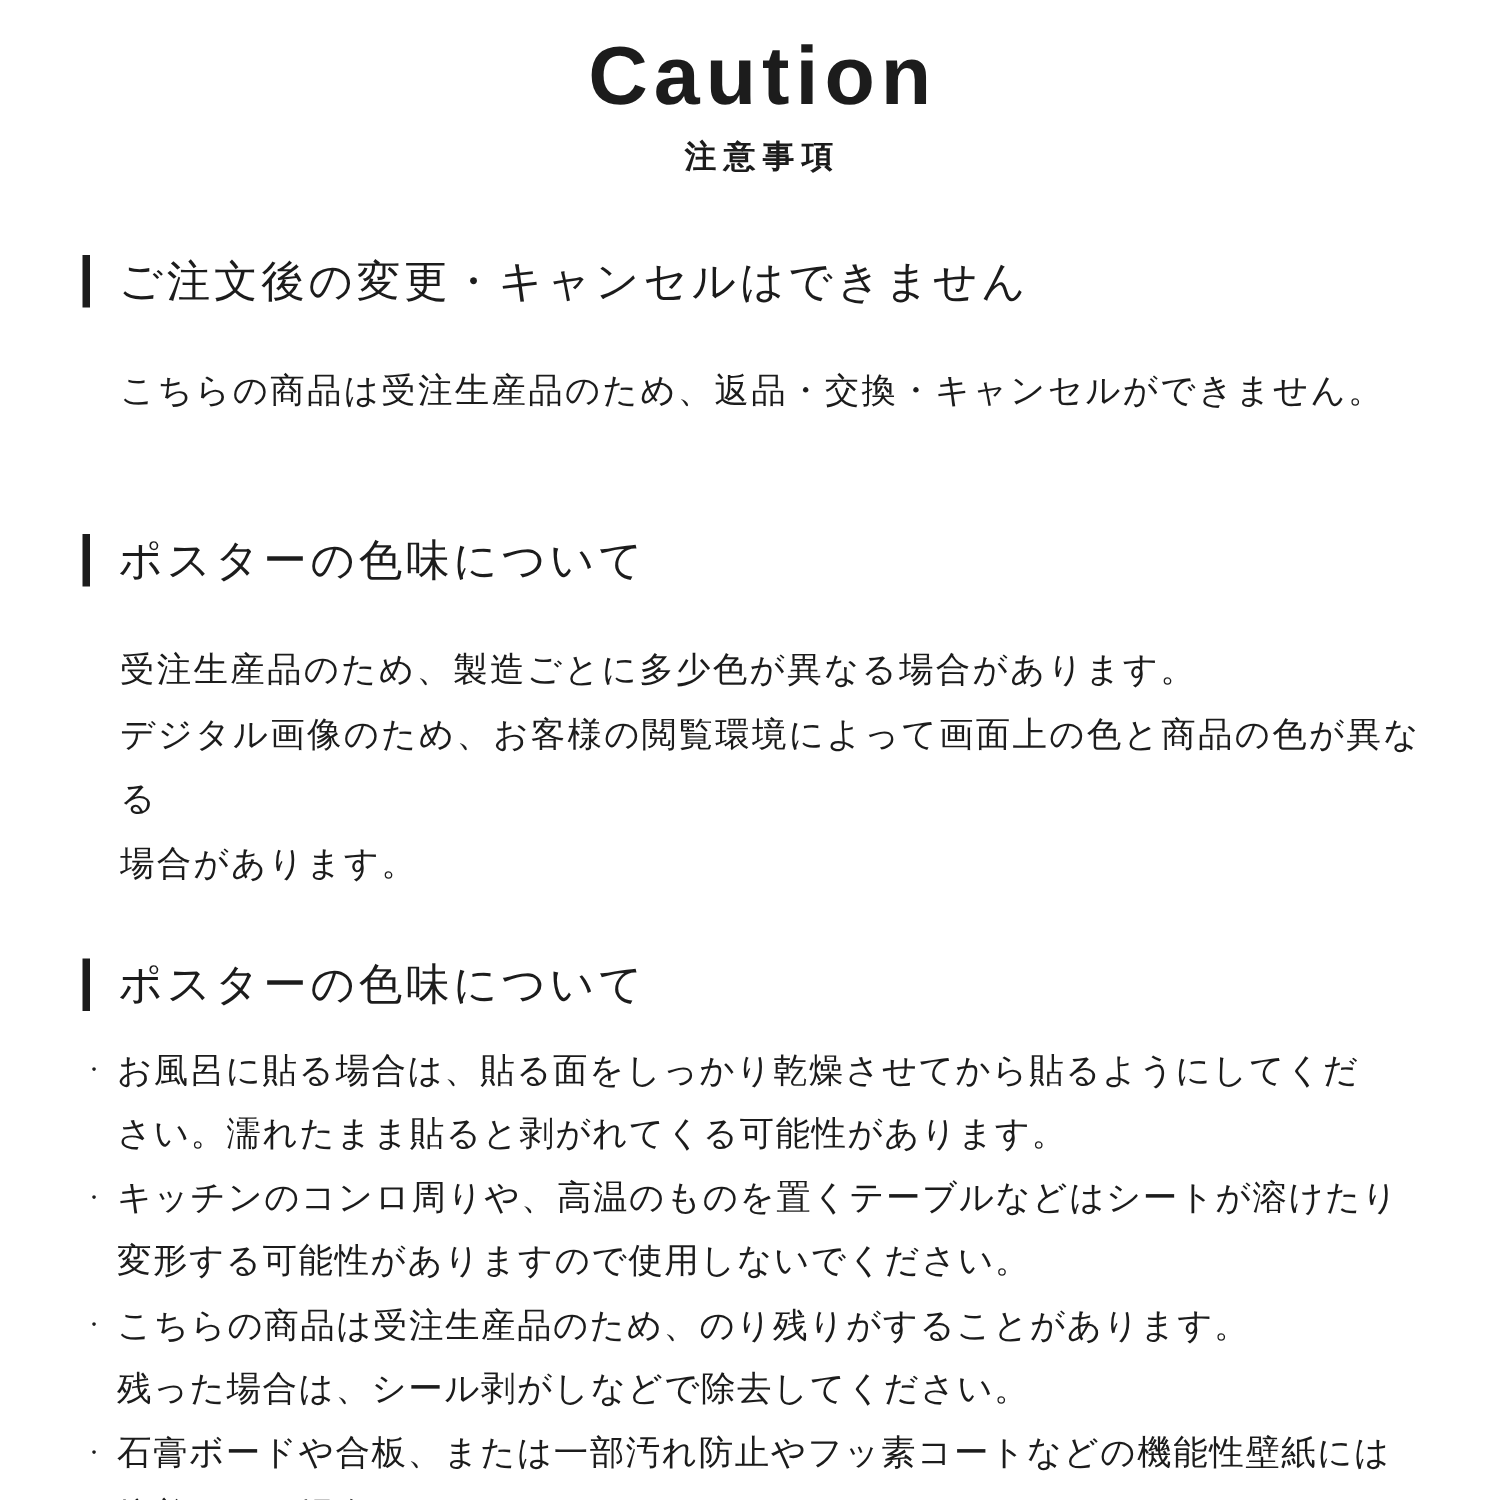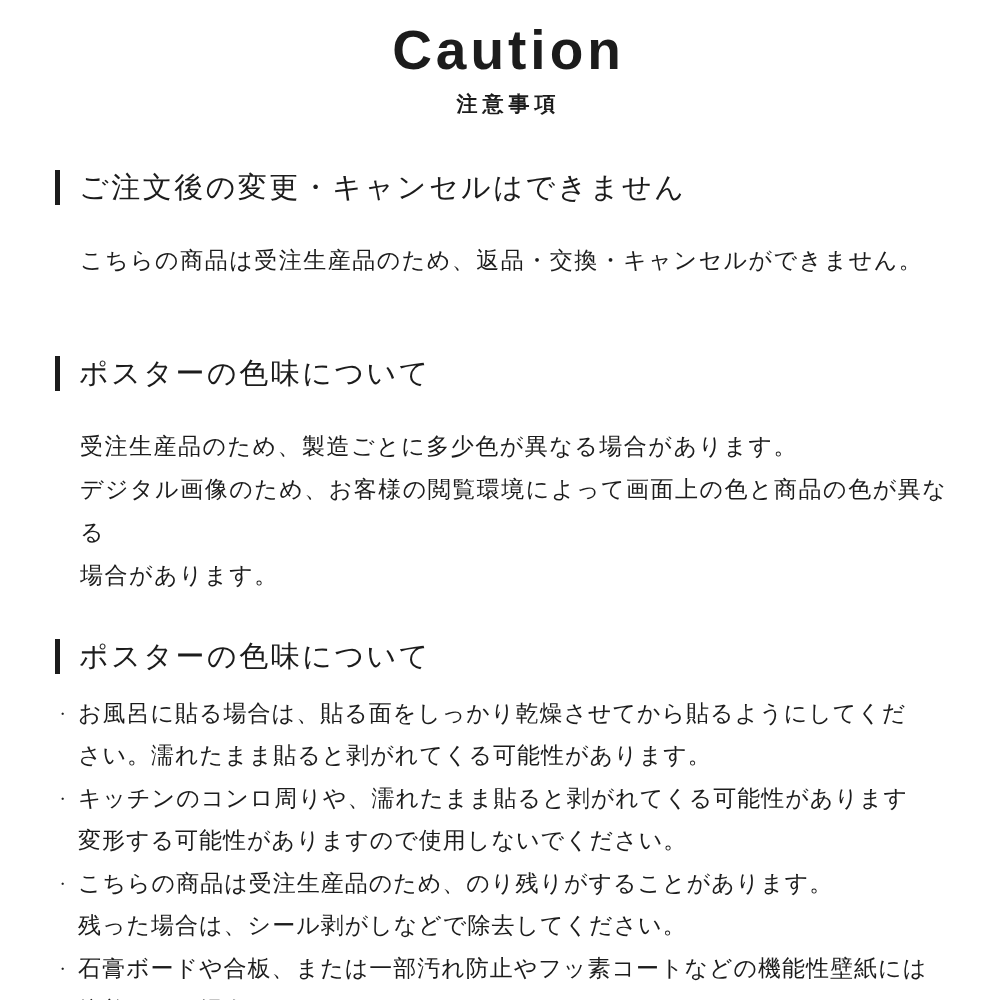--- a/index.html
+++ b/index.html
@@ -115,21 +115,21 @@
       <span class="heading-text">ポスターの色味について</span>
     </div>
     <ul class="bullet-list">
       <li class="bullet-item">
         <span class="bullet-marker">・</span>
         <span class="bullet-text">お風呂に貼る場合は、貼る面をしっかり乾燥させてから貼るようにしてくだ
 さい。濡れたまま貼ると剥がれてくる可能性があります。</span>
       </li>
       <li class="bullet-item">
         <span class="bullet-marker">・</span>
-        <span class="bullet-text">キッチンのコンロ周りや、濡れたまま貼ると剥がれてくる可能性があります
+        <span class="bullet-text">キッチンのコンロ周りや、高温のものを置くテーブルなどはシートが溶けたり
 変形する可能性がありますので使用しないでください。</span>
       </li>
       <li class="bullet-item">
         <span class="bullet-marker">・</span>
         <span class="bullet-text">こちらの商品は受注生産品のため、のり残りがすることがあります。
 残った場合は、シール剥がしなどで除去してください。</span>
       </li>
       <li class="bullet-item">
         <span class="bullet-marker">・</span>
         <span class="bullet-text">石膏ボードや合板、または一部汚れ防止やフッ素コートなどの機能性壁紙には

